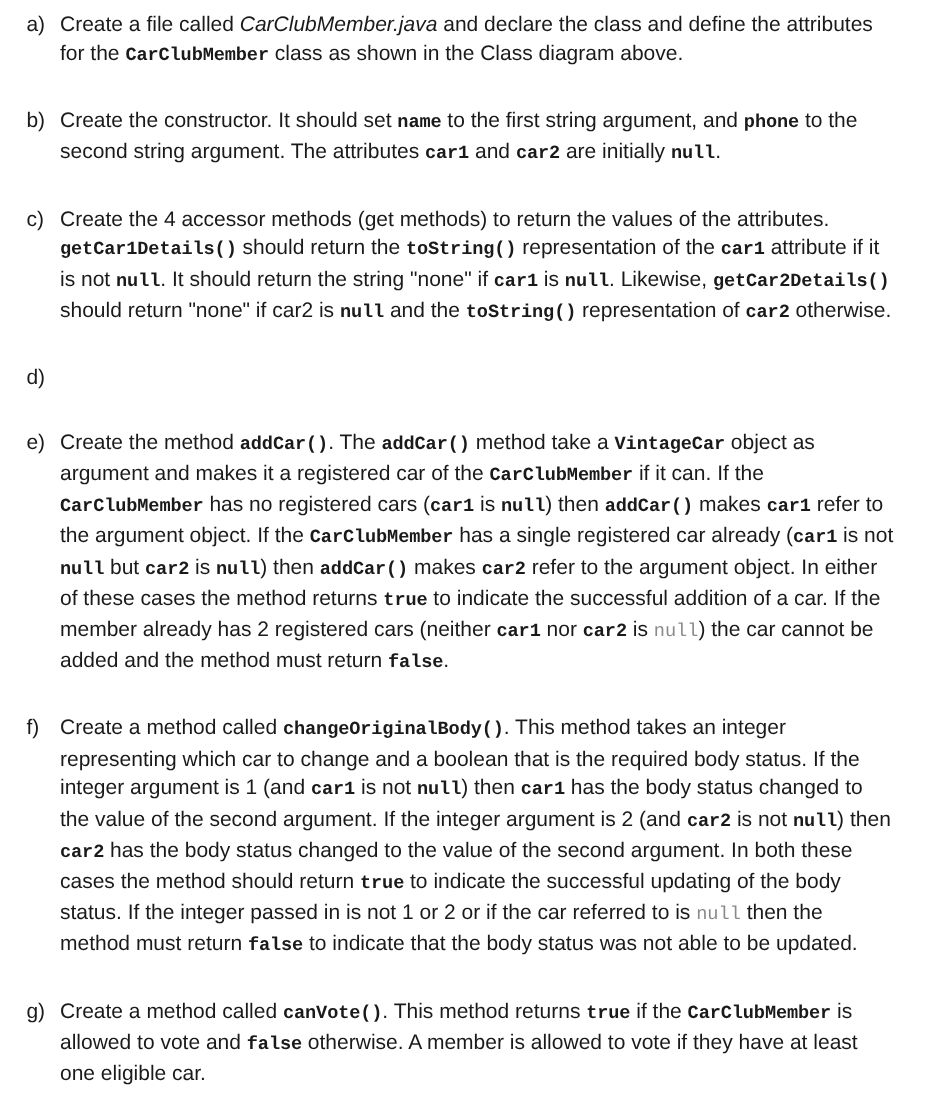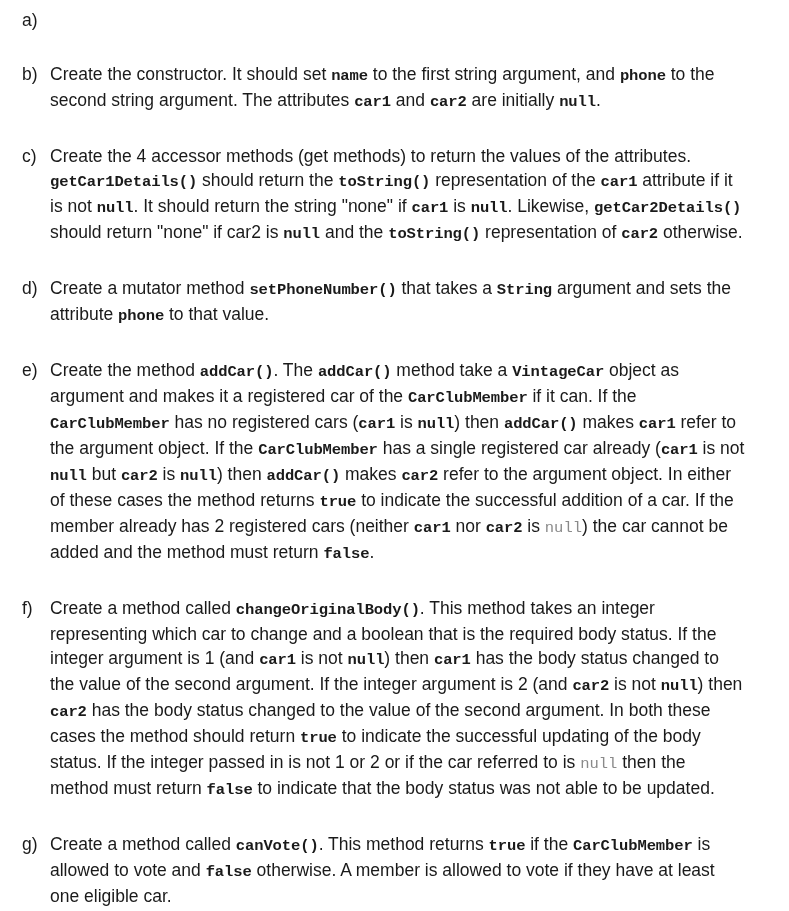--- a/index.html
+++ b/index.html
@@ -69,35 +69,35 @@
   .gap-e { height: 30px; }
   .gap-f { height: 30px; }
 </style>
 </head>
 <body>
 
 <div id="sheet">
   <div id="items">
       <div class="item">
         <div class="item-label">a)</div>
+        <div class="item-body"><span class="r-plain">Create a file called </span><span class="r-italic">CarClubMember.java</span><span class="r-plain"> and declare the class and define the attributes for the </span><span class="r-code">CarClubMember</span><span class="r-plain"> class as shown in the Class diagram above.</span></div>
       </div>
       <div class="gap-a"></div>
       <div class="item">
         <div class="item-label">b)</div>
         <div class="item-body"><span class="r-plain">Create the constructor.  It should set </span><span class="r-code">name</span><span class="r-plain"> to the first string argument, and </span><span class="r-code">phone</span><span class="r-plain"> to the second string argument.  The attributes </span><span class="r-code">car1</span><span class="r-plain"> and </span><span class="r-code">car2</span><span class="r-plain"> are initially </span><span class="r-code">null</span><span class="r-plain">.</span></div>
       </div>
       <div class="gap-b"></div>
       <div class="item">
         <div class="item-label">c)</div>
         <div class="item-body"><span class="r-plain">Create the 4 accessor methods (get methods) to return the values of the attributes. </span><span class="r-code">getCar1Details()</span><span class="r-plain"> should return the </span><span class="r-code">toString()</span><span class="r-plain"> representation of the </span><span class="r-code">car1</span><span class="r-plain"> attribute if it is not </span><span class="r-code">null</span><span class="r-plain">.  It should return the string "none" if </span><span class="r-code">car1</span><span class="r-plain"> is </span><span class="r-code">null</span><span class="r-plain">.  Likewise, </span><span class="r-code">getCar2Details()</span><span class="r-plain"> should return "none" if car2 is </span><span class="r-code">null</span><span class="r-plain"> and the </span><span class="r-code">toString()</span><span class="r-plain"> representation of </span><span class="r-code">car2</span><span class="r-plain"> otherwise.</span></div>
       </div>
       <div class="gap-c"></div>
       <div class="item">
         <div class="item-label">d)</div>
-        <div class="item-body"><span class="r-plain">Create a mutator method </span><span class="r-code">setPhoneNumber()</span><span class="r-plain"> that takes a </span><span class="r-code">String</span><span class="r-plain"> argument and sets the attribute </span><span class="r-code">phone</span><span class="r-plain"> to that value.</span></div>
       </div>
       <div class="gap-d"></div>
       <div class="item">
         <div class="item-label">e)</div>
         <div class="item-body"><span class="r-plain">Create the method </span><span class="r-code">addCar()</span><span class="r-plain">.  The </span><span class="r-code">addCar()</span><span class="r-plain"> method take a </span><span class="r-code">VintageCar</span><span class="r-plain"> object as argument and makes it a registered car of the </span><span class="r-code">CarClubMember</span><span class="r-plain"> if it can.  If the </span><span class="r-code">CarClubMember</span><span class="r-plain"> has no registered cars (</span><span class="r-code">car1</span><span class="r-plain"> is </span><span class="r-code">null</span><span class="r-plain">) then </span><span class="r-code">addCar()</span><span class="r-plain"> makes </span><span class="r-code">car1</span><span class="r-plain"> refer to the argument object.  If the </span><span class="r-code">CarClubMember</span><span class="r-plain"> has a single registered car already (</span><span class="r-code">car1</span><span class="r-plain"> is not </span><span class="r-code">null</span><span class="r-plain"> but </span><span class="r-code">car2</span><span class="r-plain"> is </span><span class="r-code">null</span><span class="r-plain">) then </span><span class="r-code">addCar()</span><span class="r-plain"> makes </span><span class="r-code">car2</span><span class="r-plain"> refer to the argument object.  In either of these cases the method returns </span><span class="r-code">true</span><span class="r-plain"> to indicate the successful addition of a car.  If the member already has 2 registered cars (neither </span><span class="r-code">car1</span><span class="r-plain"> nor </span><span class="r-code">car2</span><span class="r-plain"> is </span><span class="r-codedim">null</span><span class="r-plain">) the car cannot be added and the method must return </span><span class="r-code">false</span><span class="r-plain">.</span></div>
       </div>
       <div class="gap-e"></div>
       <div class="item">
         <div class="item-label">f)</div>
         <div class="item-body"><span class="r-plain">Create a method called </span><span class="r-code">changeOriginalBody()</span><span class="r-plain">.  This method takes an integer representing which car to change and a boolean that is the required body status.  If the integer argument is 1 (and </span><span class="r-code">car1</span><span class="r-plain"> is not </span><span class="r-code">null</span><span class="r-plain">) then </span><span class="r-code">car1</span><span class="r-plain"> has the body status changed to the value of the second argument.  If the integer argument is 2 (and </span><span class="r-code">car2</span><span class="r-plain"> is not </span><span class="r-code">null</span><span class="r-plain">) then </span><span class="r-code">car2</span><span class="r-plain"> has the body status changed to the value of the second argument.  In both these cases the method should return </span><span class="r-code">true</span><span class="r-plain"> to indicate the successful updating of the body status.  If the integer passed in is not 1 or 2 or if the car referred to is </span><span class="r-codedim">null</span><span class="r-plain"> then the method must return </span><span class="r-code">false</span><span class="r-plain"> to indicate that the body status was not able to be updated.</span></div>

